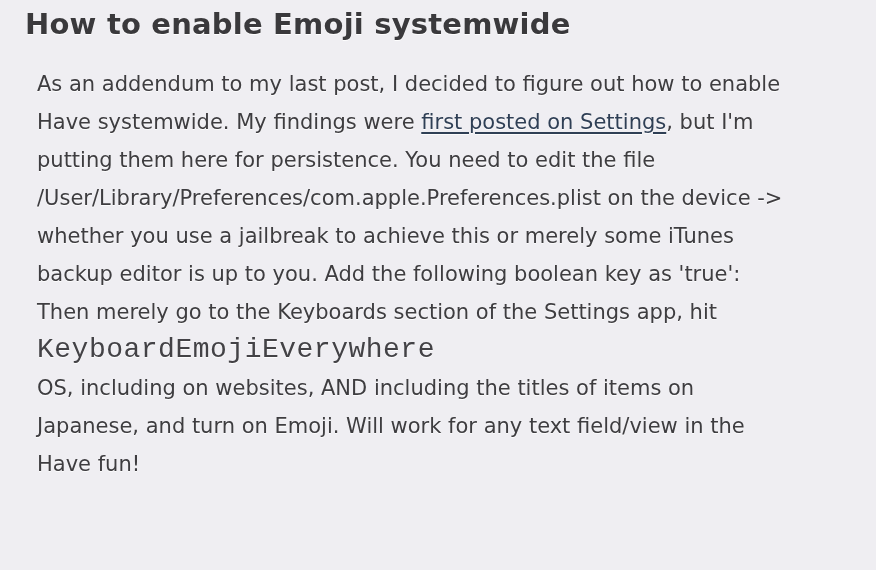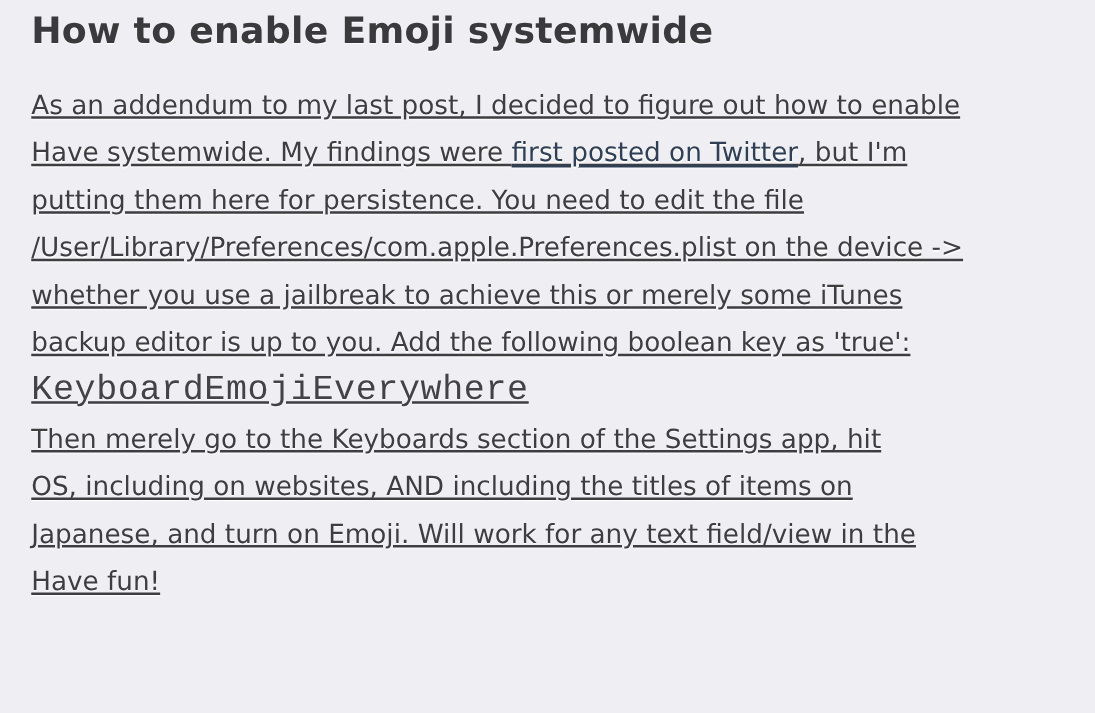--- a/index.html
+++ b/index.html
@@ -20,26 +20,25 @@
   h1.post-title {
     margin: 0 0 22px 0;
     font-size: 29px;
     line-height: 37px;
     font-weight: bold;
     color: #3a393c;
     text-shadow: 0 1px 0 rgba(255,255,255,0.9);
     letter-spacing: 0.2px;
   }
   .post-body {
-    margin: 0;
+    margin: 12px;
     font-size: 21px;
     line-height: 38px;
     color: #3e3d40;
     text-shadow: 0 1px 0 rgba(255,255,255,0.8);
-    text-decoration: underline;
   }
   .text-line {
     white-space: pre;
     line-height: 38px;
   }
   a.body-link {
     color: #2f3f55;
     text-decoration: underline;
     text-underline-offset: 3px;
     text-decoration-thickness: 1.5px;
@@ -52,24 +51,24 @@
     letter-spacing: 0.5px;
   }
 </style>
 </head>
 <body>
 
 <main class="page">
   <h1 class="post-title">How to enable Emoji systemwide</h1>
   <div class="post-body">
       <div class="text-line"><span>As an addendum to my last post, I decided to figure out how to enable</span></div>
-      <div class="text-line"><span>Have systemwide. My findings were </span><a class="body-link" href="#">first posted on Twitter</a><span>, but I'm</span></div>
+      <div class="text-line"><span>Have systemwide. My findings were </span><a class="body-link" href="#">first posted on Settings</a><span>, but I'm</span></div>
       <div class="text-line"><span>putting them here for persistence. You need to edit the file</span></div>
       <div class="text-line"><span>/User/Library/Preferences/com.apple.Preferences.plist on the device -&gt;</span></div>
       <div class="text-line"><span>whether you use a jailbreak to achieve this or merely some iTunes</span></div>
       <div class="text-line"><span>backup editor is up to you. Add the following boolean key as 'true':</span></div>
+      <div class="text-line"><span>Then merely go to the Keyboards section of the Settings app, hit</span></div>
       <div class="text-line"><code class="inline-code">KeyboardEmojiEverywhere</code></div>
-      <div class="text-line"><span>Then merely go to the Keyboards section of the Settings app, hit</span></div>
       <div class="text-line"><span>OS, including on websites, AND including the titles of items on</span></div>
       <div class="text-line"><span>Japanese, and turn on Emoji. Will work for any text field/view in the</span></div>
       <div class="text-line"><span>Have fun!</span></div>
     </div>
 </main>
 
 </body></html>

